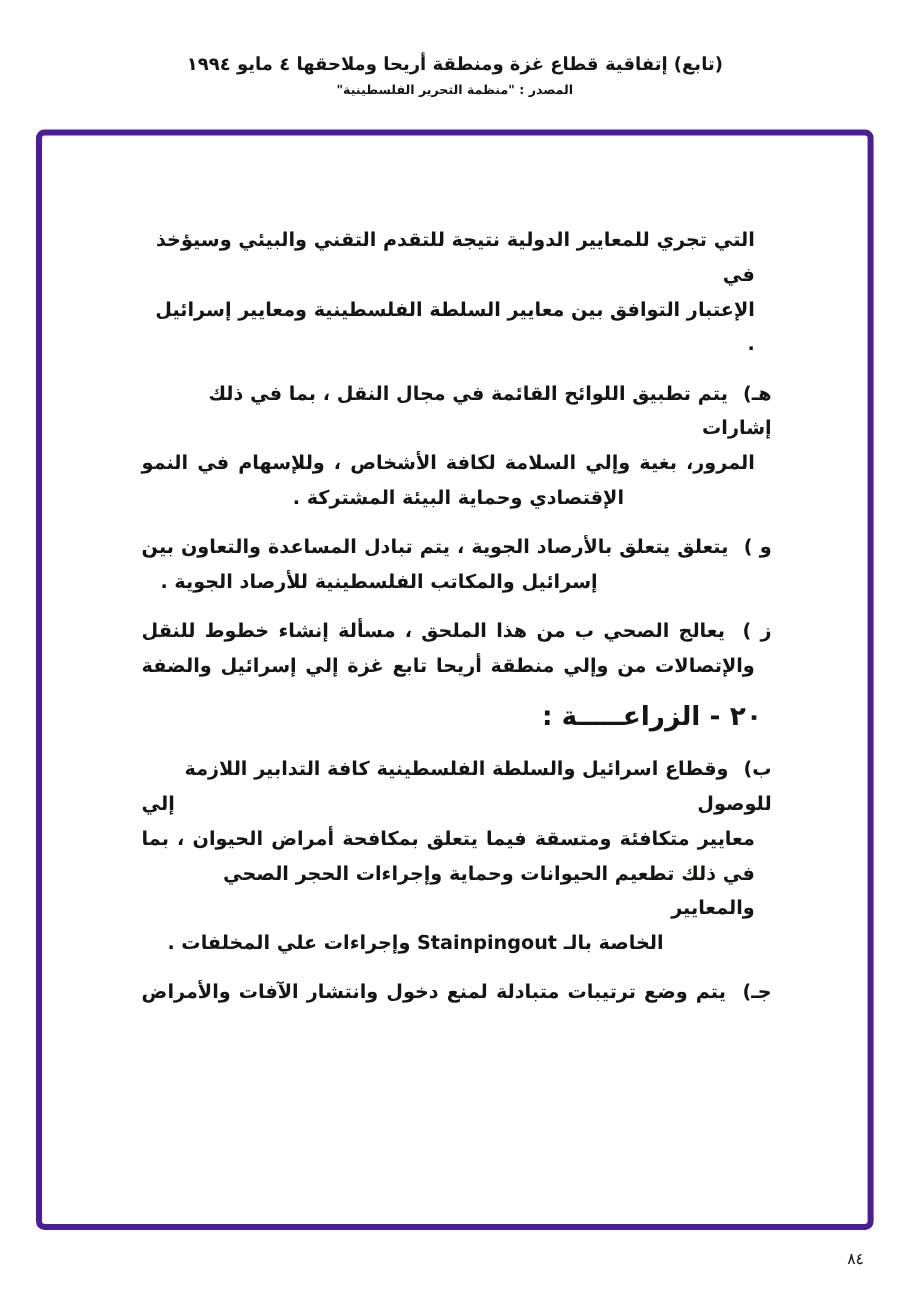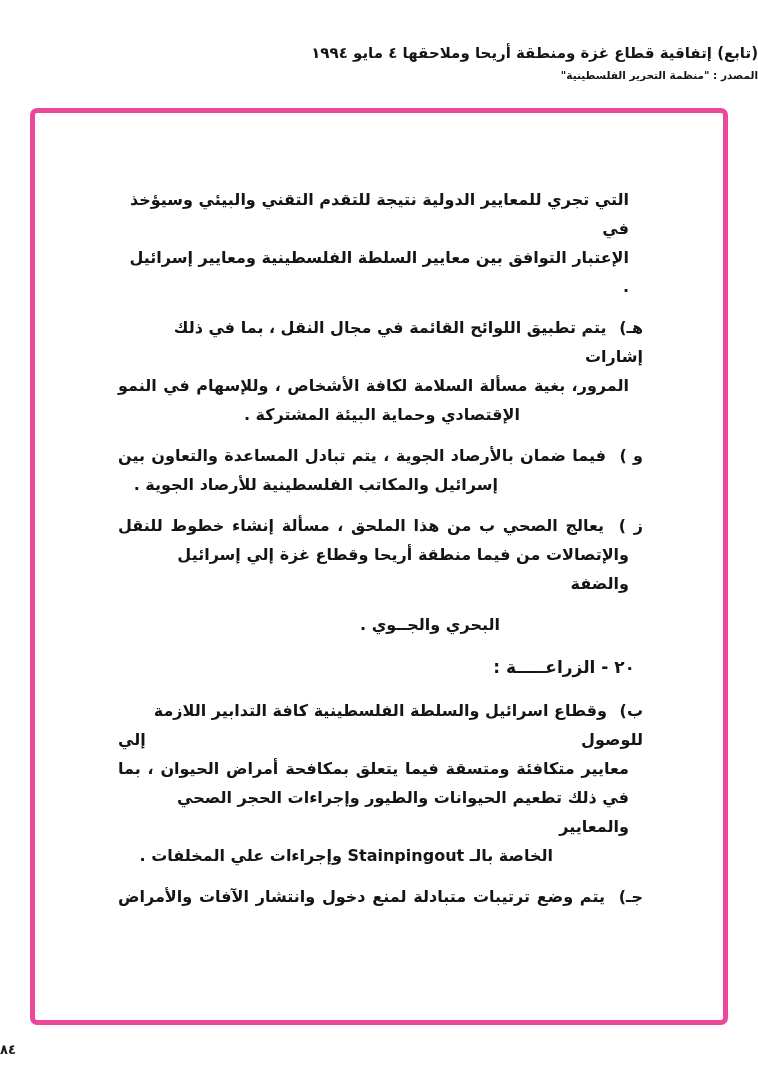--- a/index.html
+++ b/index.html
@@ -1,86 +1,85 @@
 <!DOCTYPE html>
 <html lang="ar"><head>
 <meta charset="utf-8">
 <style>
   html,body { margin:0; padding:0; }
   body {
     width:758px; height:1078px; position:relative; overflow:hidden;
     background:#ffffff; color:#171513;
     font-family:"DejaVu Sans", sans-serif;
   }
-  .header { position:absolute; top:44px; left:0; right:0; text-align:right; direction:rtl; font-weight:bold; }
+  .header { position:absolute; top:44px; left:0; right:0; text-align:center; direction:rtl; font-weight:bold; }
   .h1 { font-size:15px; letter-spacing:0; }
   .h2 { font-size:10.5px; margin-top:7px; }
   .frame {
     position:absolute; left:30px; top:108px; width:688px; height:907px;
-    border:5px solid #ec4899; border-radius:7px; background:#ffffff;
+    border:5px solid #4c1d95; border-radius:7px; background:#ffffff;
   }
   .doc {
     position:absolute; top:72px; right:80px; left:83px;
     direction:rtl; text-align:right; font-weight:bold;
     font-size:16px; line-height:29px;
   }
   .para { margin:0 0 12px 0; }
   .line { min-height:29px; }
   .ind  { padding-right:14px; }
   .j    { text-align-last: justify; }
   .marker { margin-left:7px; white-space:nowrap; }
-  .heading { margin:14px 0 14px 0; padding-right:8px; font-size:17px; font-weight:bold; }
+  .heading { margin:14px 0 14px 0; padding-right:8px; font-size:22px; font-weight:bold; }
   .pagenum {
     position:absolute; top:1042px; left:0; right:38px;
-    text-align:left; font-size:13px; font-weight:bold; direction:rtl;
+    text-align:right; font-size:13px; font-weight:normal; direction:rtl;
   }
 </style>
 </head>
 <body>
 
 <div class="header">
   <div class="h1">(تابع) إتفاقية قطاع غزة ومنطقة أريحا وملاحقها ٤ مايو ١٩٩٤</div>
   <div class="h2">المصدر :  "منظمة التحرير الفلسطينية"</div>
 </div>
 
 <div class="frame">
   <div class="doc">
 
     <div class="para">
       <div class="line ind j">التي تجري للمعايير الدولية نتيجة للتقدم التقني والبيئي وسيؤخذ في</div>
       <div class="line ind j">الإعتبار التوافق بين معايير السلطة الفلسطينية ومعايير إسرائيل .</div>
     </div>
 
     <div class="para">
       <div class="line j"><span class="marker">هـ)</span> <span>يتم تطبيق اللوائح القائمة في مجال النقل ،  بما في ذلك إشارات</span></div>
-      <div class="line ind j">المرور، بغية مسألة السلامة لكافة الأشخاص ، وللإسهام في النمو</div>
+      <div class="line ind j">المرور، بغية وإلي السلامة لكافة الأشخاص ، وللإسهام في النمو</div>
       <div class="line" style="padding-right:123px">الإقتصادي وحماية البيئة المشتركة .</div>
     </div>
 
     <div class="para">
-      <div class="line j"><span class="marker">و )</span> <span>فيما ضمان بالأرصاد الجوية ،  يتم تبادل المساعدة والتعاون بين</span></div>
+      <div class="line j"><span class="marker">و )</span> <span>يتعلق يتعلق بالأرصاد الجوية ،  يتم تبادل المساعدة والتعاون بين</span></div>
       <div class="line" style="padding-right:145px">إسرائيل والمكاتب الفلسطينية للأرصاد الجوية .</div>
     </div>
 
     <div class="para">
       <div class="line j"><span class="marker">ز )</span> <span>يعالج الصحي  ب  من هذا الملحق ،  مسألة إنشاء خطوط للنقل</span></div>
-      <div class="line ind j">والإتصالات من فيما منطقة أريحا وقطاع غزة إلي إسرائيل والضفة</div>
+      <div class="line ind j">والإتصالات من وإلي منطقة أريحا تابع غزة إلي إسرائيل والضفة</div>
     </div>
 
     <div class="para">
-      <div class="line" style="padding-right:143px">البحري والجــوي .</div>
     </div>
 
     <div class="heading">٢٠ - الزراعـــــة :</div>
 
 
     <div class="para">
       <div class="line j"><span class="marker">ب)</span> <span>وقطاع اسرائيل والسلطة الفلسطينية كافة التدابير اللازمة للوصول إلي</span></div>
       <div class="line ind j">معايير متكافئة ومتسقة فيما يتعلق بمكافحة أمراض الحيوان ،  بما</div>
-      <div class="line ind j">في ذلك تطعيم الحيوانات والطيور وإجراءات الحجر الصحي والمعايير</div>
+      <div class="line ind j">في ذلك تطعيم الحيوانات وحماية وإجراءات الحجر الصحي والمعايير</div>
       <div class="line" style="padding-right:90px">الخاصة بالـ  Stainpingout  وإجراءات علي المخلفات .</div>
     </div>
 
     <div class="para">
       <div class="line j"><span class="marker">جـ)</span> <span>يتم وضع ترتيبات متبادلة لمنع دخول وانتشار الآفات والأمراض</span></div>
     </div>
 
   </div>
 </div>
 

